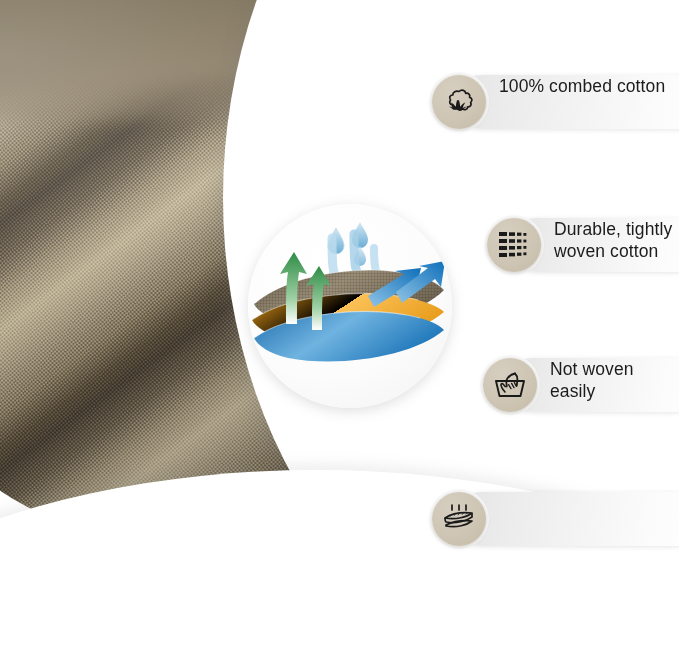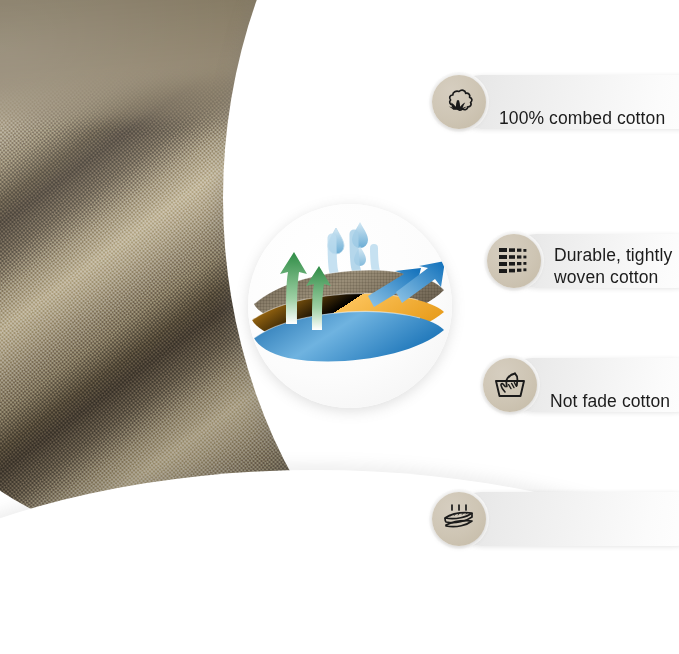--- a/index.html
+++ b/index.html
@@ -93,21 +93,21 @@
     background:radial-gradient(circle at 38% 30%, #ffffff 0%, #fcfcfc 58%, #f1f1f1 100%);
     box-shadow:0 3px 13px rgba(110,110,110,.22), 0 0 0 1px rgba(255,255,255,.9);
     overflow:hidden;
   }
   .hero svg{position:absolute;left:0;top:0;}
 
   
   .badge{
     position:absolute;
     display:flex;
-    align-items:flex-end;
+    align-items:flex-start;
     height:54px;
   }
   .badge .pill{
     position:absolute;
     left:22px;
     top:0;
     height:54px;
     border-radius:27px;
     background:linear-gradient(100deg,#e4e4e4 0%,#ebebeb 20%,#f4f4f4 52%,#fbfbfb 78%,#ffffff 100%);
     box-shadow:0 1px 4px rgba(140,140,140,.22);
@@ -129,21 +129,21 @@
     font-size:17.5px;
     line-height:1.26;
     color:#1c1c1c;
     letter-spacing:.1px;
     white-space:pre-line;
   }
 
   
   #badge-cotton{left:432px;top:75px;}
   #badge-cotton .pill{width:258px;}
-  #badge-durable{left:487px;top:218px;margin-top:16px;}
+  #badge-durable{left:487px;top:218px;}
   #badge-durable .pill{width:192px;}
   #badge-fade{left:483px;top:358px;}
   #badge-fade .pill{width:196px;}
   #badge-breathable{left:432px;top:492px;}
   #badge-breathable .pill{width:247px;}
 </style>
 </head>
 <body>
 
 <div id="stage">
@@ -297,21 +297,21 @@
     <div class="pill"></div>
     <div class="icon-circle">
       <svg width="34" height="32" viewBox="0 0 34 32">
         <path d="M3 12h28l-3.5 15H6.5z" fill="none" stroke="#1a1a1a" stroke-width="1.9" stroke-linejoin="round"></path>
         <path d="M12 23c-2.2-2.4-3.6-4.6-4-6.6-.3-1.6 1.2-2.4 2.2-1.2l2 2.4" fill="none" stroke="#1a1a1a" stroke-width="1.6" stroke-linecap="round"></path>
         <path d="M22 4.5c1.8 1.8 2.6 3.6 2.4 6l-.6 6.2" fill="none" stroke="#1a1a1a" stroke-width="1.8" stroke-linecap="round"></path>
         <path d="M22 4.5c-3 .6-5.6 2.2-7.4 4.6-1 1.4-1.4 3-1.2 4.8l.4 3.6" fill="none" stroke="#1a1a1a" stroke-width="1.8" stroke-linecap="round"></path>
         <path d="M15.6 15.6l2.4 4M18.6 14.4l2.4 4.2M21.4 13.6l2 3.8" fill="none" stroke="#1a1a1a" stroke-width="1.3" stroke-linecap="round"></path>
       </svg>
     </div>
-    <div class="label">Not fade cotton</div>
+    <div class="label">Not woven easily</div>
   </div>
 
   <div class="badge" id="badge-breathable">
     <div class="pill"></div>
     <div class="icon-circle">
       <svg width="36" height="30" viewBox="0 0 36 30">
         <g stroke="#1a1a1a" stroke-width="1.7" stroke-linecap="round">
           <path d="M11 1v5"></path>
             <path d="M18 1v5"></path>
             <path d="M25 1v5"></path>

